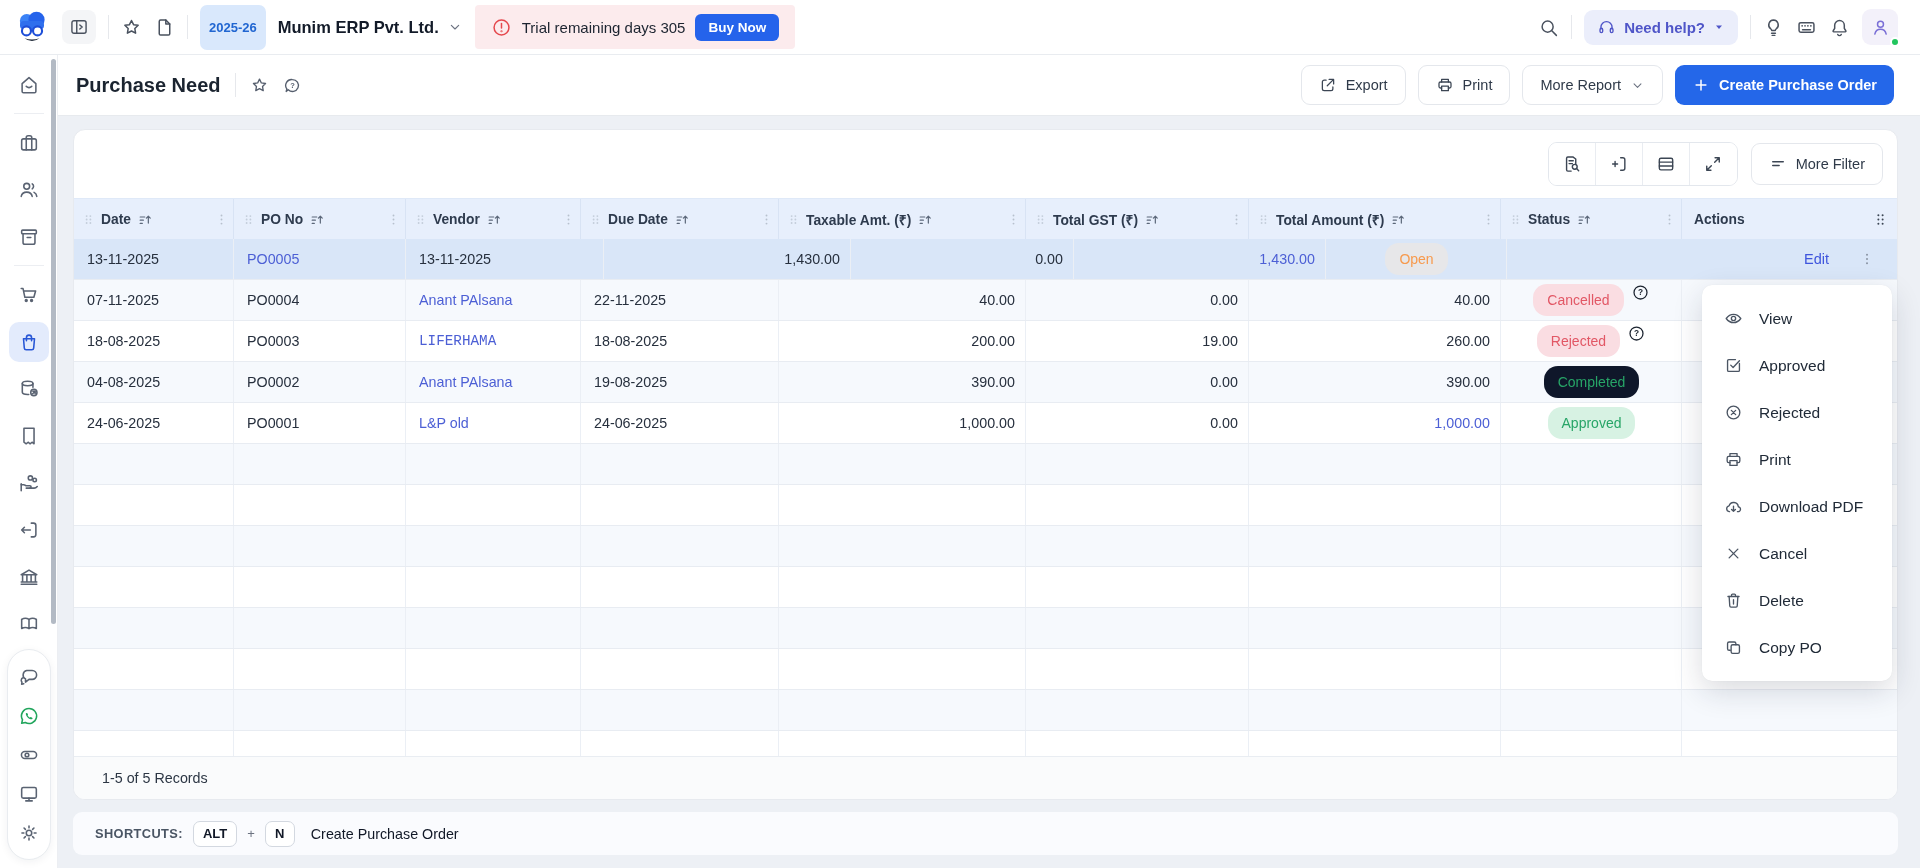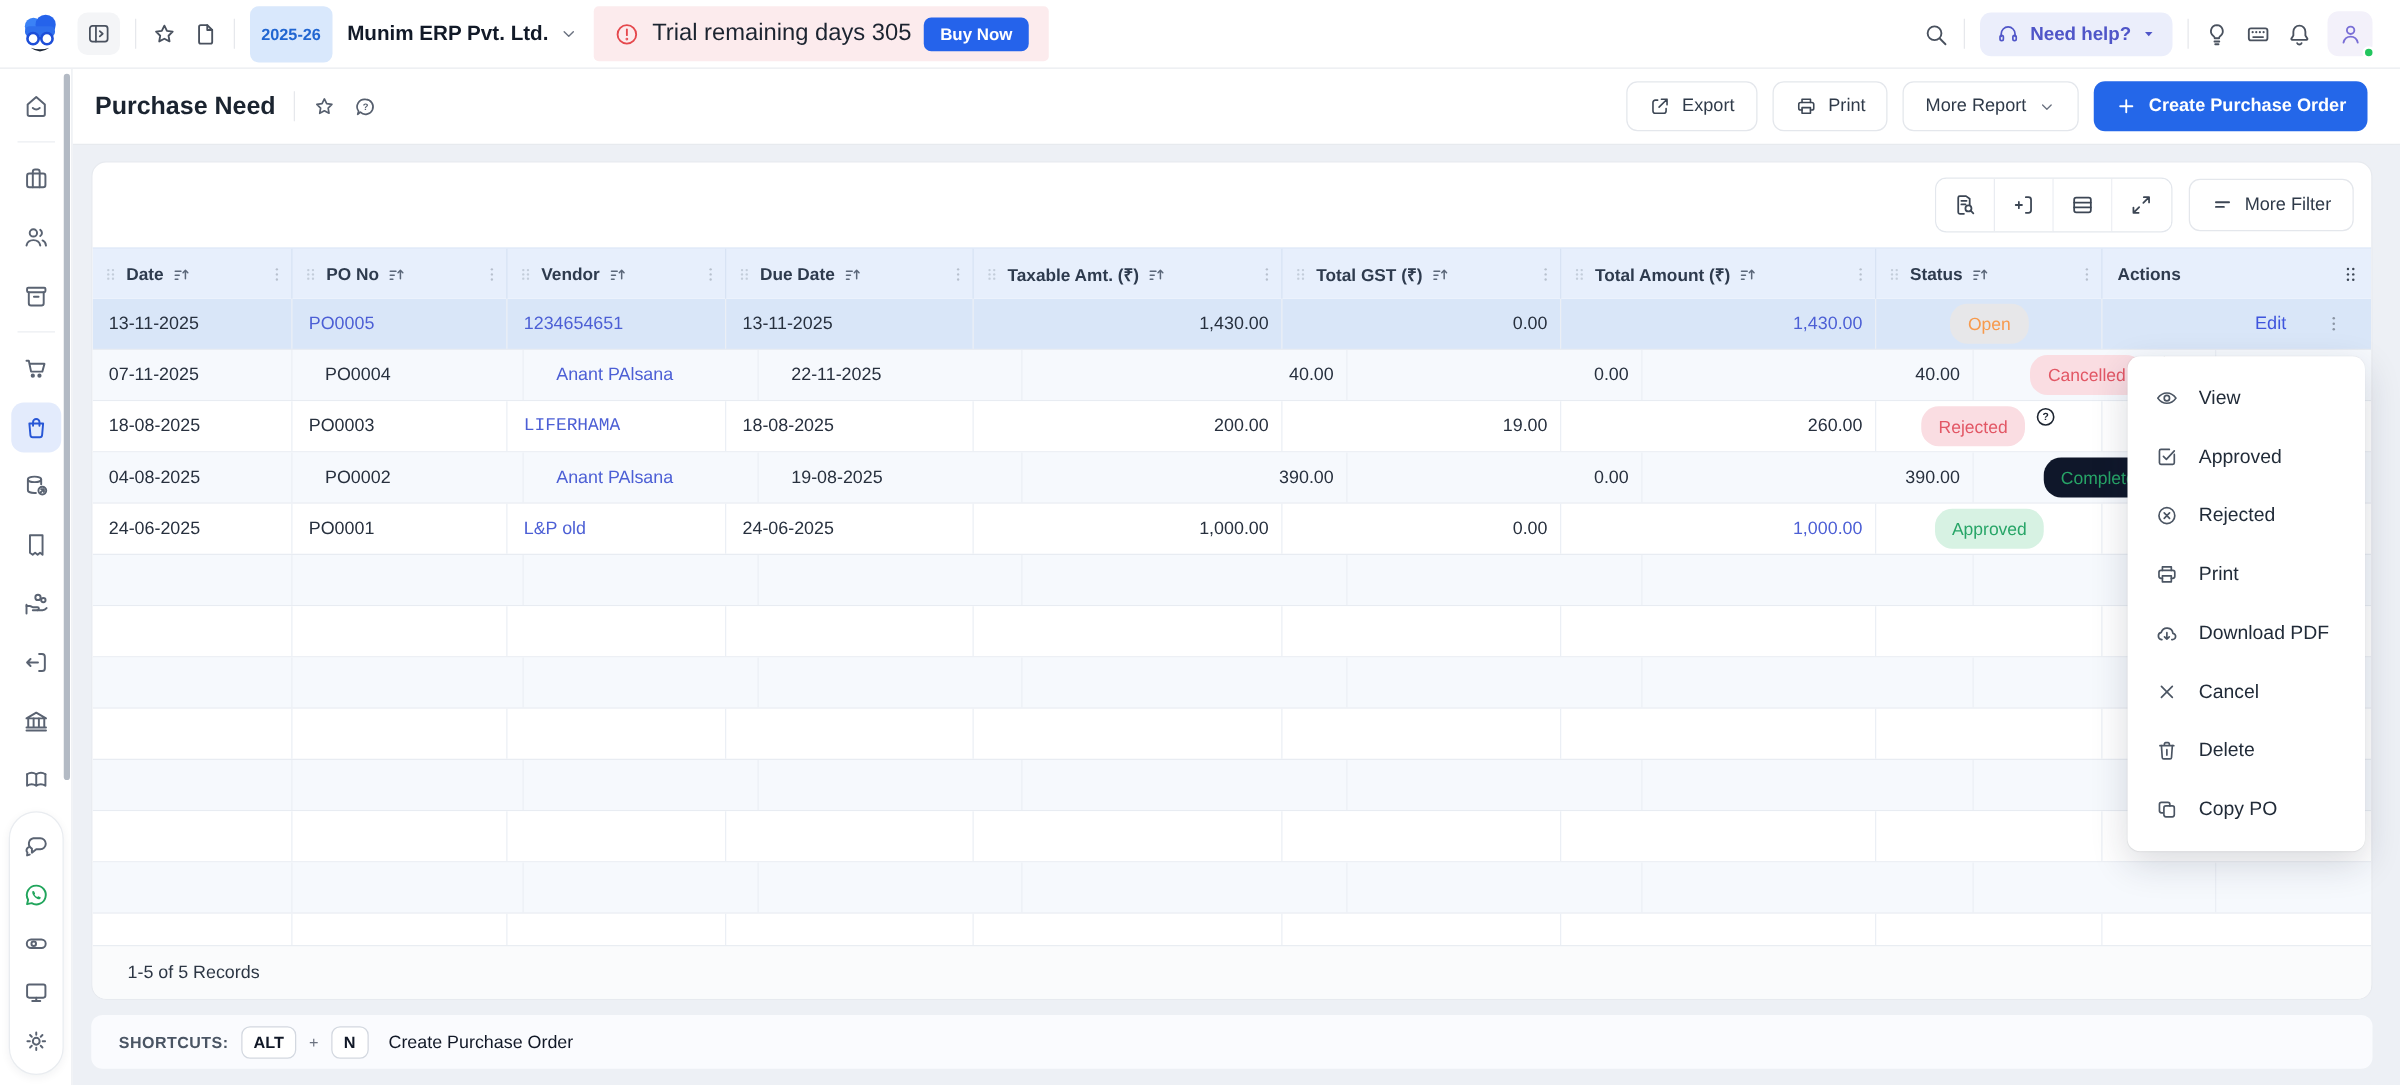--- a/index.html
+++ b/index.html
@@ -12,21 +12,21 @@
   .topbar { position:absolute; top:0; left:0; width:1920px; height:55px; background:#fff;
     border-bottom:1px solid #e9ecf0; display:flex; align-items:center; padding:0 22px 0 14px; gap:12px; z-index:30; }
   .logo { width:36px; height:36px; }
   .tb-btn { width:34px; height:34px; border-radius:8px; background:#f4f5f7; display:flex; align-items:center; justify-content:center; border:none; cursor:pointer; color:#49515e; }
   .tb-ic { width:21px; height:21px; color:#49515e; }
   .vdiv { width:1px; height:24px; background:#e6e8ec; }
   .fy-badge { background:#d9e8fc; color:#2166d1; font-size:13px; font-weight:700; padding:15px 9px; border-radius:7px; }
   .company { font-size:16.5px; font-weight:700; color:#121a28; display:flex; align-items:center; gap:8px; }
   .chev { width:16px; height:16px; color:#6b7280; }
   .trial { align-self:stretch; margin:5px 0; display:flex; align-items:center; gap:10px; background:#fcebed; padding:0 16px; border-radius:4px; }
-  .trial-txt { font-size:19px; color:#1c2430; }
+  .trial-txt { font-size:15px; color:#1c2430; }
   .buy-btn { background:#2563eb; color:#fff; border:none; border-radius:6px; padding:6px 13px; font-size:13.5px; font-weight:600; cursor:pointer; }
   .help-pill { display:flex; align-items:center; gap:8px; background:#ebeefb; color:#4f55c8; border:none; border-radius:9px; padding:8px 13px; font-size:15px; font-weight:600; cursor:pointer; }
   .user-btn { width:36px; height:36px; border-radius:9px; background:#f3f1fa; display:flex; align-items:center; justify-content:center; position:relative; border:none; cursor:pointer; color:#7a6fd6; }
   .user-dot { position:absolute; right:-2px; bottom:-2px; width:10px; height:10px; border-radius:50%; background:#22c55e; border:2px solid #fff; }
   .grow { flex:1; }
 
   
   .page-head { position:absolute; top:55px; left:58px; right:0; height:61px; background:#fff;
     border-bottom:1px solid #e7eaee; display:flex; align-items:center; padding:0 26px 0 18px; gap:14px; z-index:20; }
   .page-title { font-size:20px; font-weight:700; color:#1b2430; }
@@ -65,21 +65,21 @@
   .th { display:flex; align-items:center; padding:0 4px 0 7px; border-right:1px solid #d8e3f4; font-size:13.8px; font-weight:600; color:#2e3b4e; position:relative; }
   .th:last-child { border-right:none; }
   .th .drag { width:15px; height:17px; color:#c3cdda; cursor:grab; }
   .th .lbl { margin:0 6px 0 5px; white-space:nowrap; }
   .th .sort { width:17px; height:17px; color:#5b6779; cursor:pointer; }
   .th .colmenu { margin-left:auto; width:15px; height:17px; color:#b7c0cd; cursor:pointer; }
   .th .gridmenu { margin-left:auto; width:17px; height:17px; color:#3c4654; cursor:pointer; margin-right:4px; }
 
   .tbody { height:519px; overflow:hidden; }
   .tr { display:flex; height:41px; border-bottom:1px solid #e8ecf2; background:#fff; cursor:pointer; }
-  .tr.tint { background:#f6f9fd;gap:13px; }
+  .tr.tint { background:#f6f9fd; }
   .tr.selected { background:#d9e6f8; }
   .td { display:flex; align-items:center; padding:0 12px 0 13px; border-right:1px solid #ebeff5; font-size:14.3px; color:#27303e; overflow:hidden; white-space:nowrap; }
   .td:last-child { border-right:none; }
   .td.right { justify-content:flex-end; padding-right:10px; }
   .td.center { justify-content:center; }
   .lnk { color:#4c5fd5; cursor:pointer; }
   .pill { height:27px; display:inline-flex; align-items:center; padding:16px 14px; border-radius:14px; font-size:14px; font-weight:500; }
   .qbadge { width:19px; height:19px; margin-left:7px; transform:translateY(-8px); color:#1c2430; cursor:pointer; }
   .td.actions { justify-content:flex-end; gap:30px; padding-right:22px; }
   .edit-lnk { color:#3f55dd; font-size:14.5px; cursor:pointer; }
@@ -816,23 +816,20 @@
               </svg>
             </span>
           </div>
         </div>
       <div class="tbody" id="tbody">
           <div class="tr selected">
             <div class="td " style="width: 160px;">13-11-2025</div>
             <div class="td " style="width: 172px;">
               <span class="lnk">PO0005</span>
             </div>
-            <div class="td " style="width: 175px;">
-              <span class="lnk">1234654651</span>
-            </div>
             <div class="td " style="width: 198px;">13-11-2025</div>
             <div class="td right" style="width: 247px;">1,430.00</div>
             <div class="td right" style="width: 223px;">0.00</div>
             <div class="td right" style="width: 252px;">
               <span class="lnk">1,430.00</span>
             </div>
             <div class="td center" style="width: 181px;">
               <span class="pill" style="background: rgb(231, 231, 233); color: rgb(247, 154, 77);">Open</span>
             </div>
             <div class="td actions" style="width: 217px; flex: 1 1 0%;">

